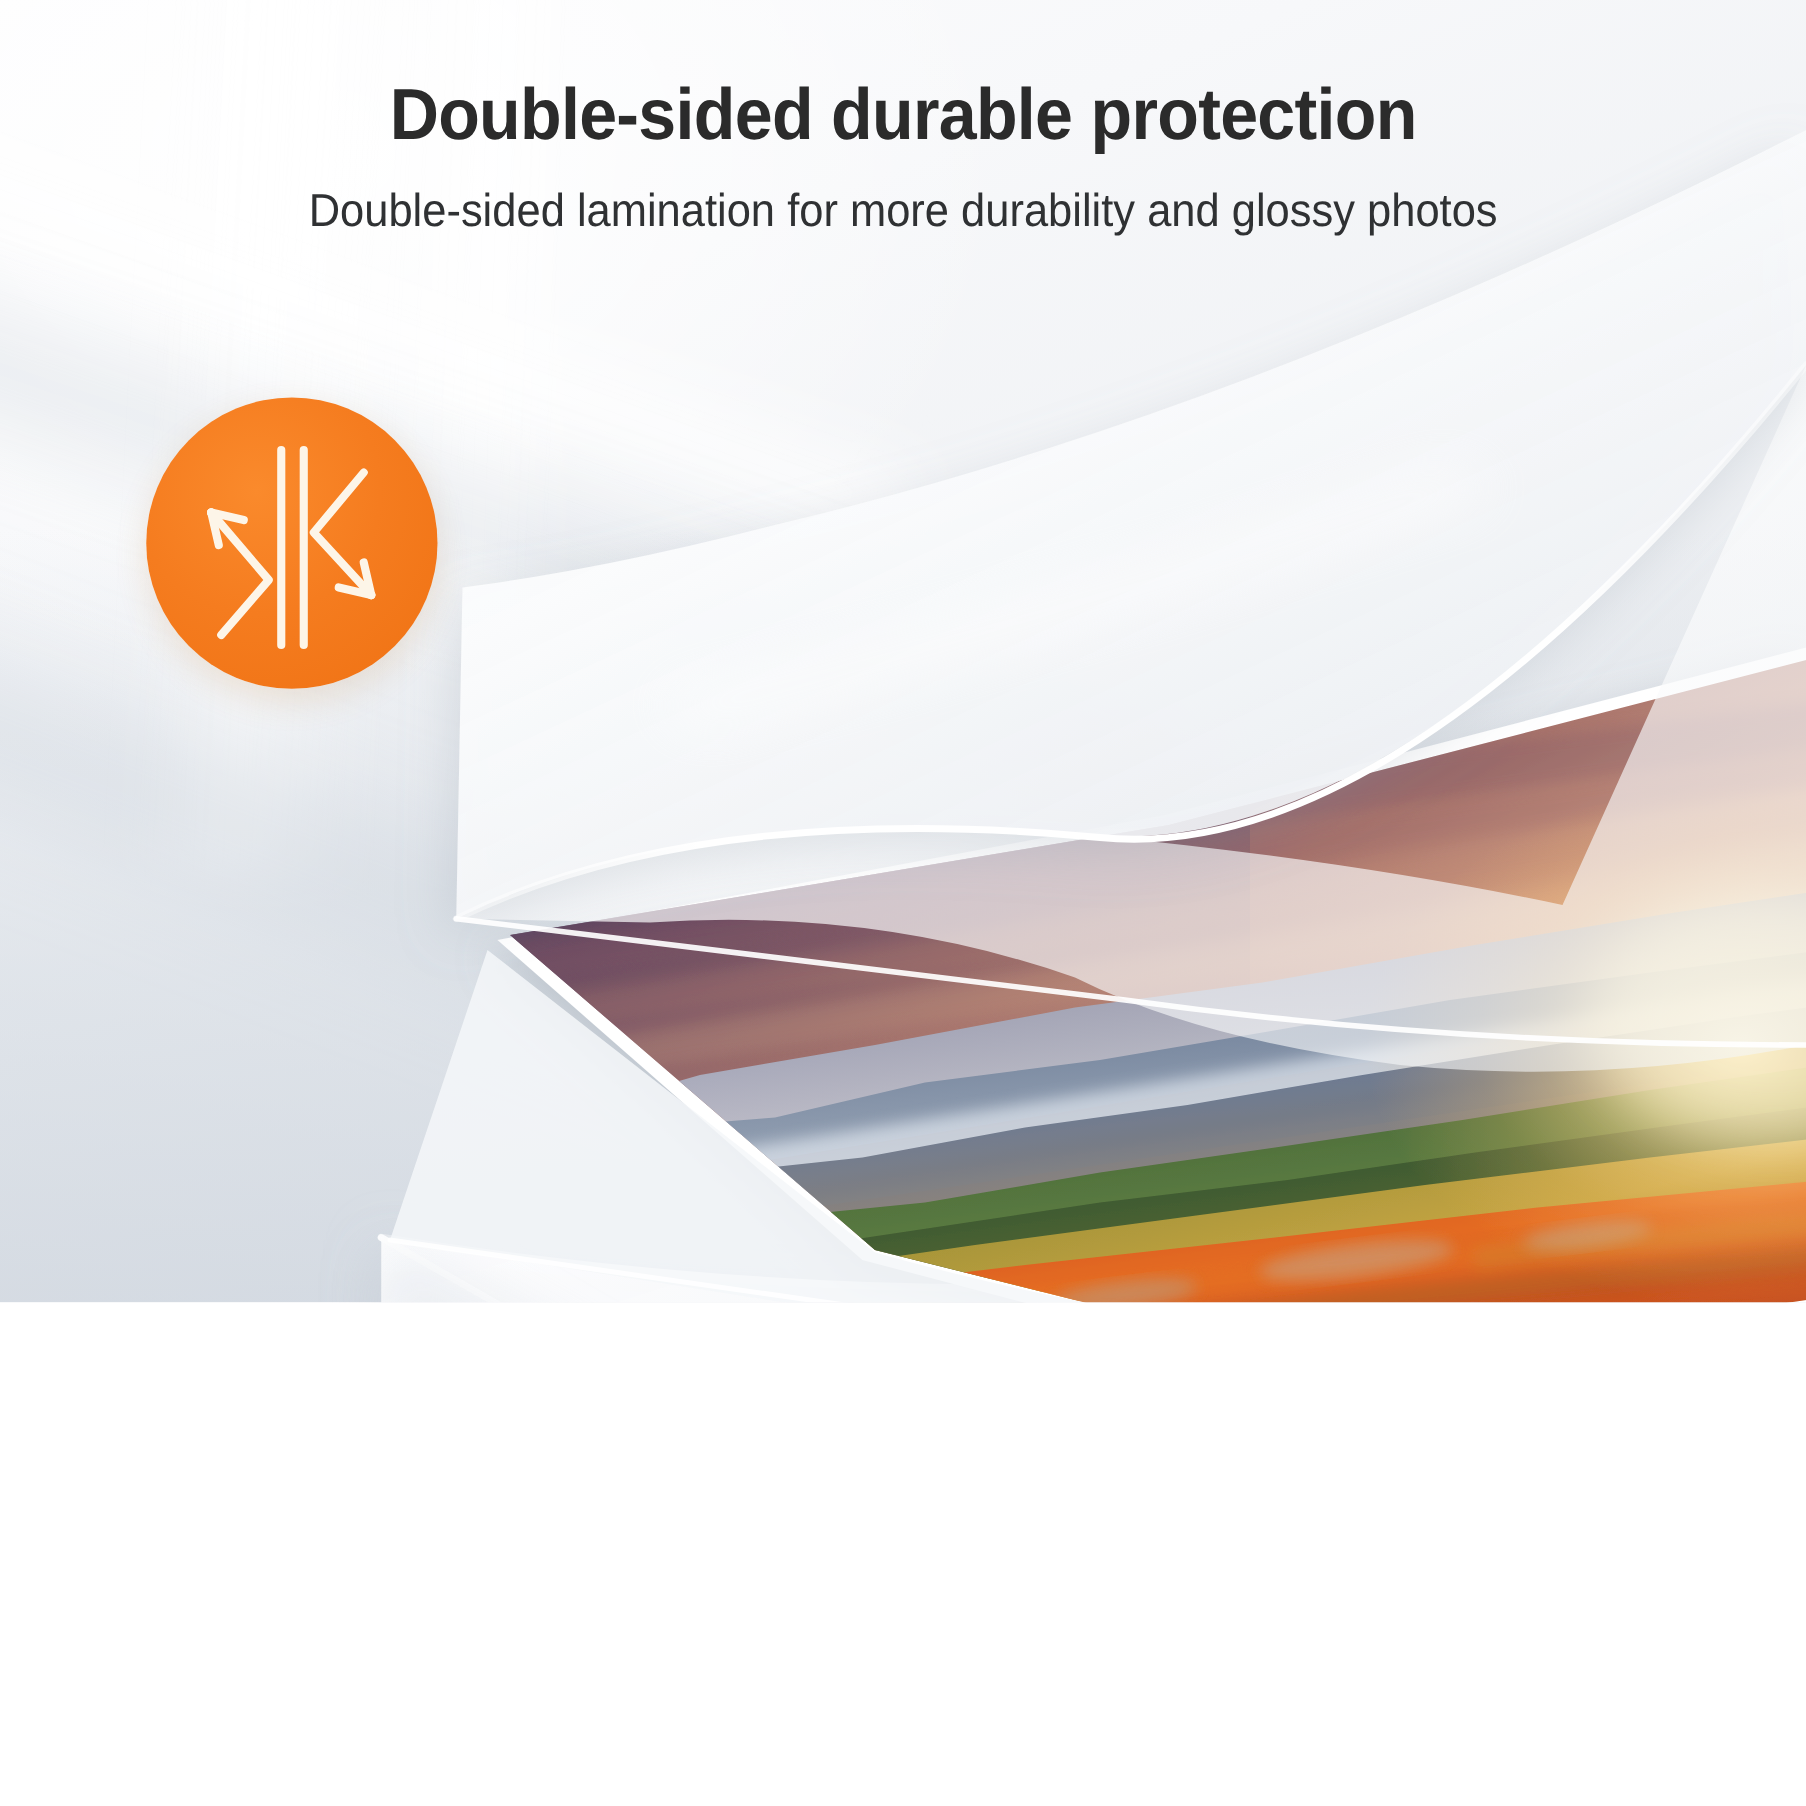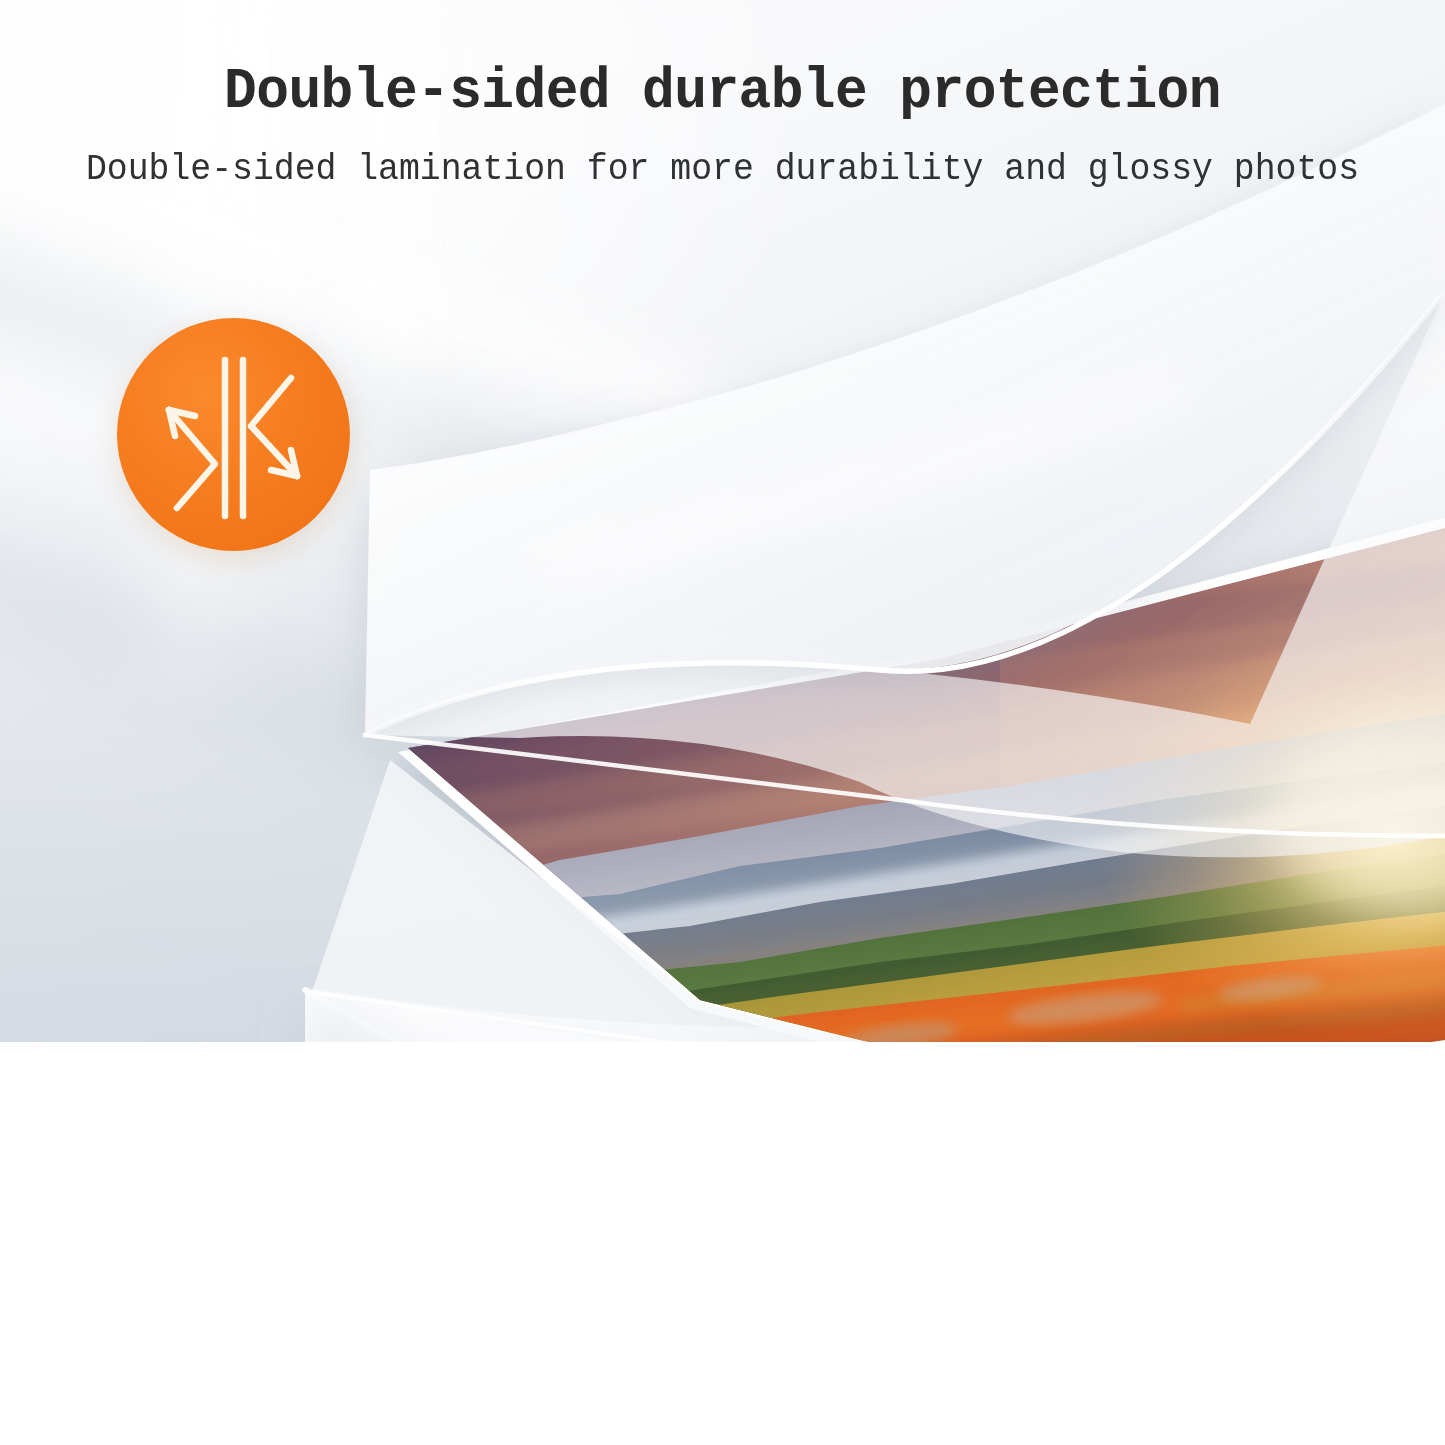--- a/index.html
+++ b/index.html
@@ -5,21 +5,21 @@
   html, body {
     margin: 0;
     padding: 0;
     background: #ffffff;
   }
   #stage {
     position: relative;
     width: 1445px;
     height: 1042px;
     overflow: hidden;
-    font-family: Liberation Mono, monospace;
+    font-family: Liberation Sans, sans-serif;
     background: #ffffff;
   }
 
   
   .bg-base {
     position: absolute;
     inset: 0;
     background:
       radial-gradient(ellipse 900px 700px at 18% 12%, #ffffff 0%, rgba(255,255,255,0) 62%),
       linear-gradient(158deg, #fdfdfe 0%, #f7f8fa 26%, #eff1f4 52%, #e7eaee 74%, #e2e6ea 100%);

